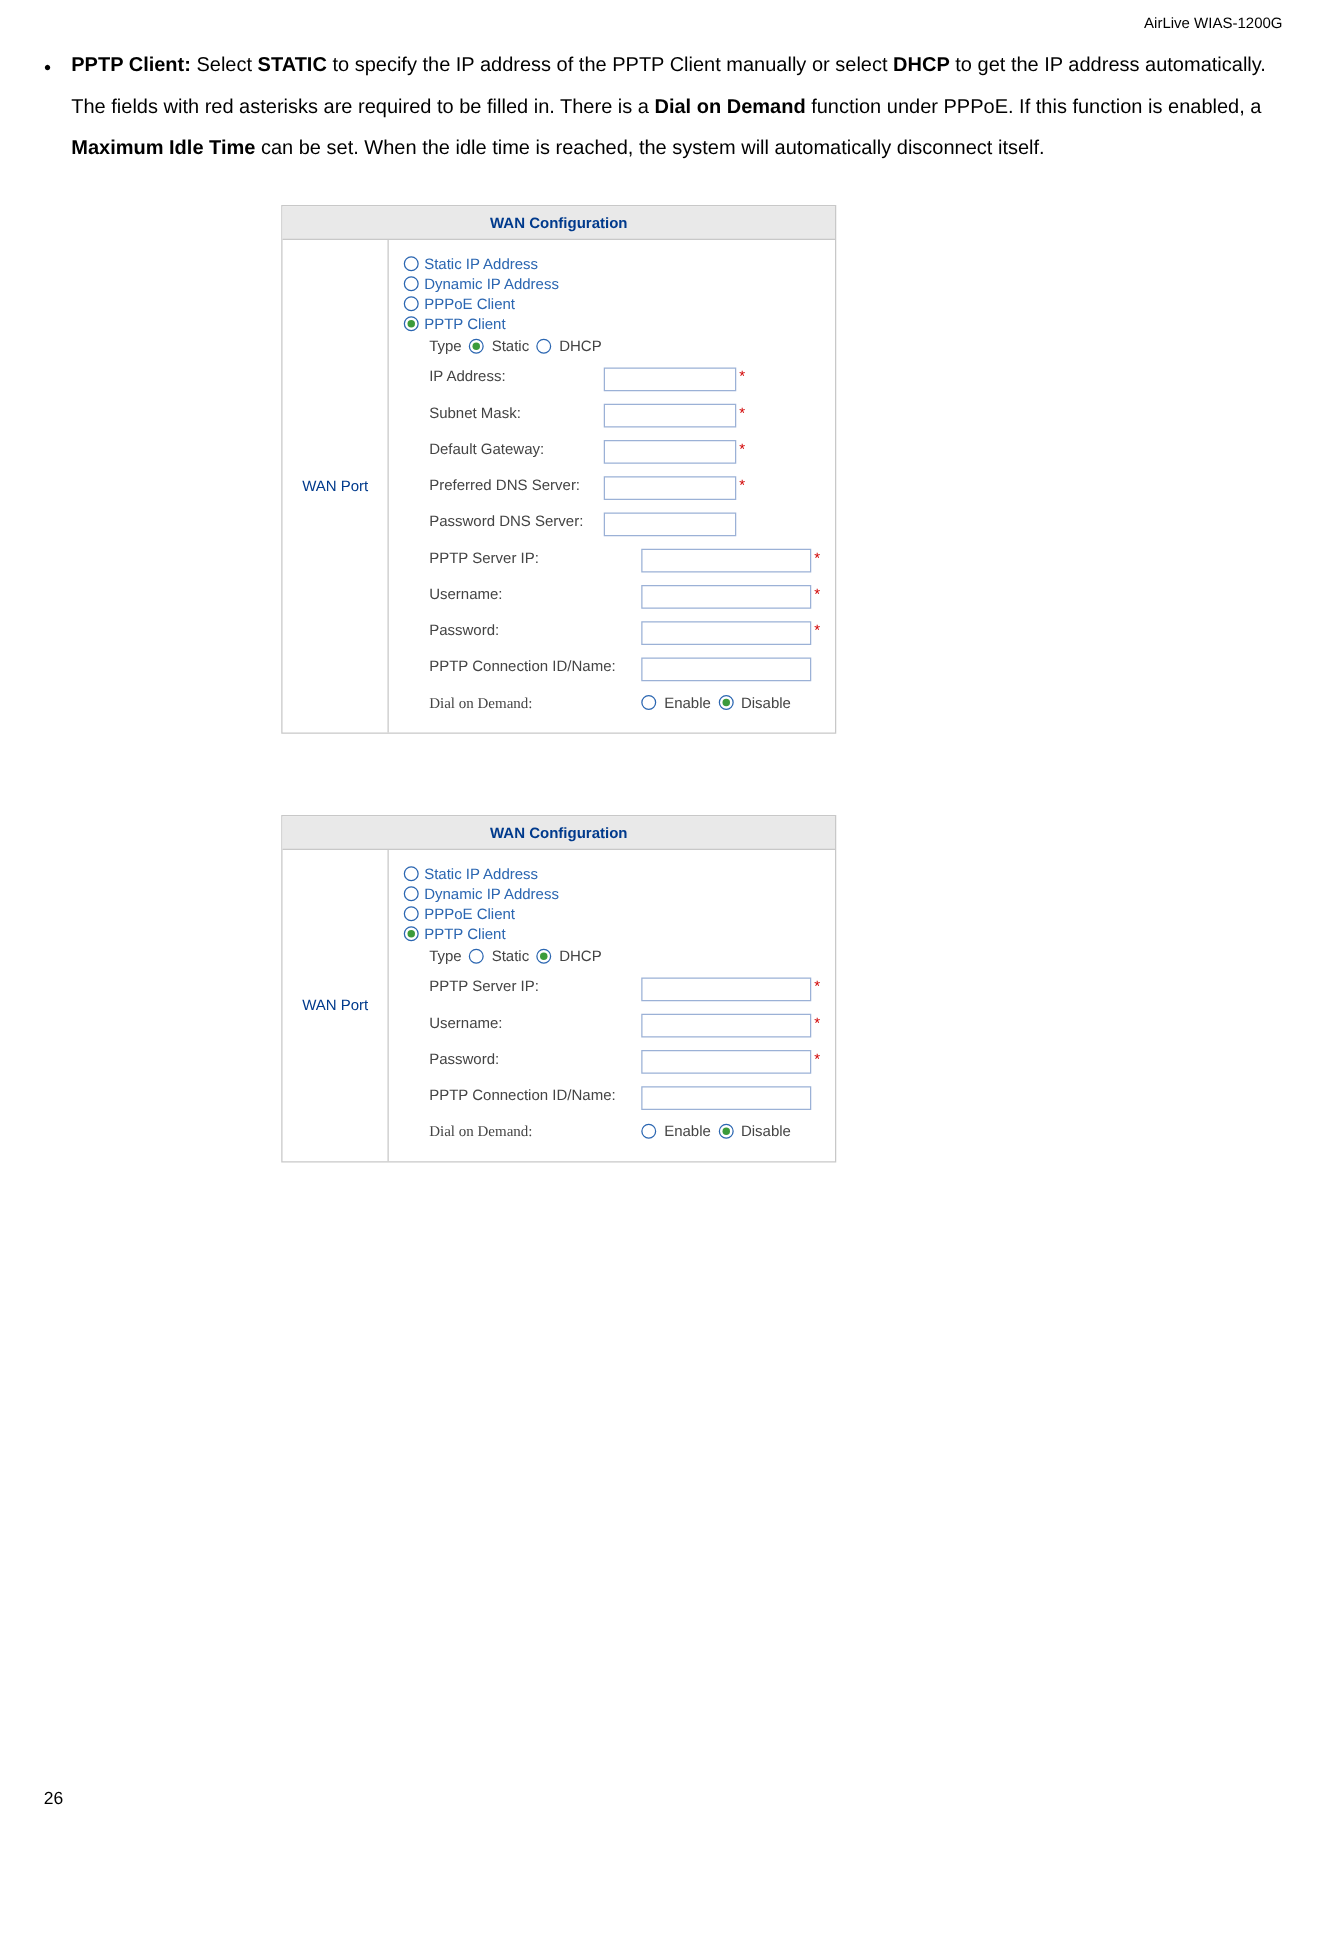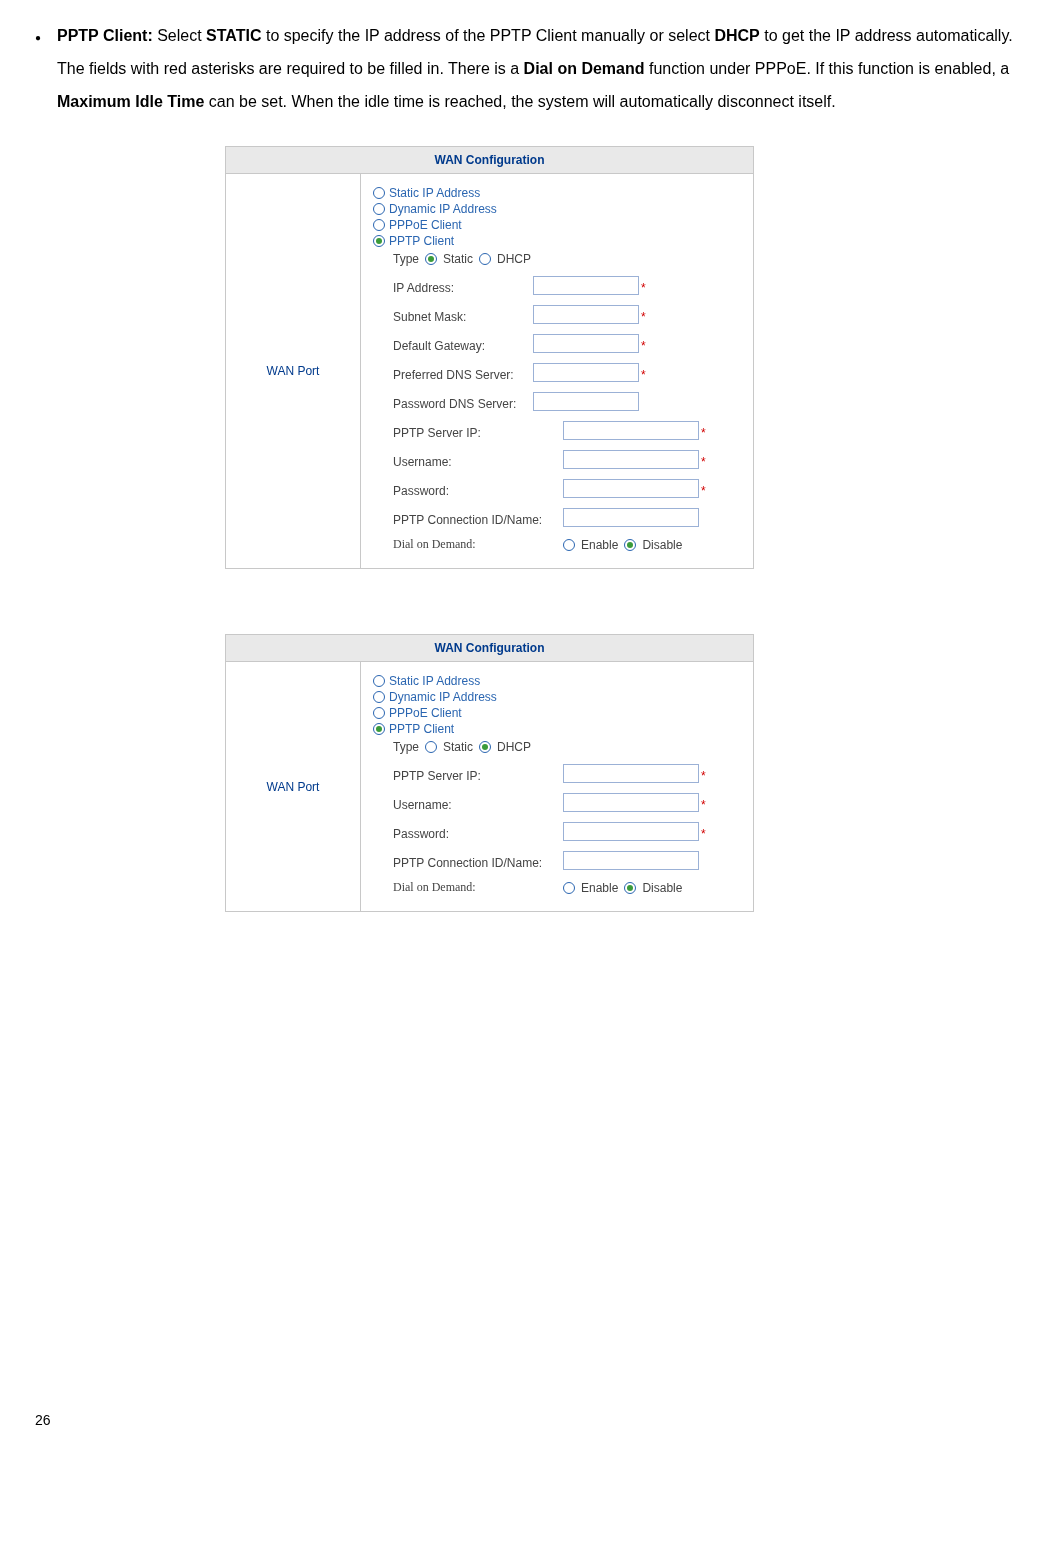--- a/index.html
+++ b/index.html
@@ -31,21 +31,21 @@
     font-size: 10px;
   }
   .bullet-text { flex: 1; }
   .bullet-text strong { font-weight: bold; }
   .figures {
     padding-left: 190px;
     margin-top: 28px;
   }
   .panel {
     border: 1px solid #c8c8c8;
-    width: 529px;
+    width: 444px;
     margin-bottom: 65px;
     font-size: 12px;
   }
   .panel-title {
     background: #e9e9e9;
     border-bottom: 1px solid #c8c8c8;
     text-align: center;
     font-weight: bold;
     color: #003a8c;
     padding: 6px 0;
@@ -114,21 +114,21 @@
   .type-row .radio.sel::after {
     content: "";
     position: absolute;
     width: 6px; height: 6px;
     border-radius: 50%;
     background: #3b9b3b;
     top: 2px; left: 2px;
   }
   .field-row {
     display: flex;
-    align-items: flex-end;
+    align-items: flex-start;
     padding-left: 20px;
     margin: 10px 0;
     font-size: 12px;
     color: #444;
   }
   .field-row.a .lbl { width: 140px; }
   .field-row.a .inp { width: 106px; }
   .field-row.b .lbl { width: 170px; }
   .field-row.b .inp { width: 136px; }
   .inp {
@@ -171,20 +171,21 @@
   }
   .page-num {
     margin-top: 500px;
     font-size: 14px;
   }
 </style>
 </head>
 <body>
 
 <div class="header-right">
+  <div>AirLive WIAS-1200G</div>
 </div>
 
 <div class="bullet-block">
   <div class="bullet-dot">●</div>
   <div class="bullet-text">
     <strong>PPTP Client:</strong><span> Select </span><strong>STATIC</strong><span> to specify the IP address of the PPTP Client manually or select </span><strong>DHCP</strong><span> to get the IP address automatically. The fields with red asterisks are required to be filled in. There is a </span><strong>Dial on Demand</strong><span> function under PPPoE. If this function is enabled, a </span><strong>Maximum Idle Time</strong><span> can be set. When the idle time is reached, the system will automatically disconnect itself.</span>
   </div>
 </div>
 
 <div class="figures">

